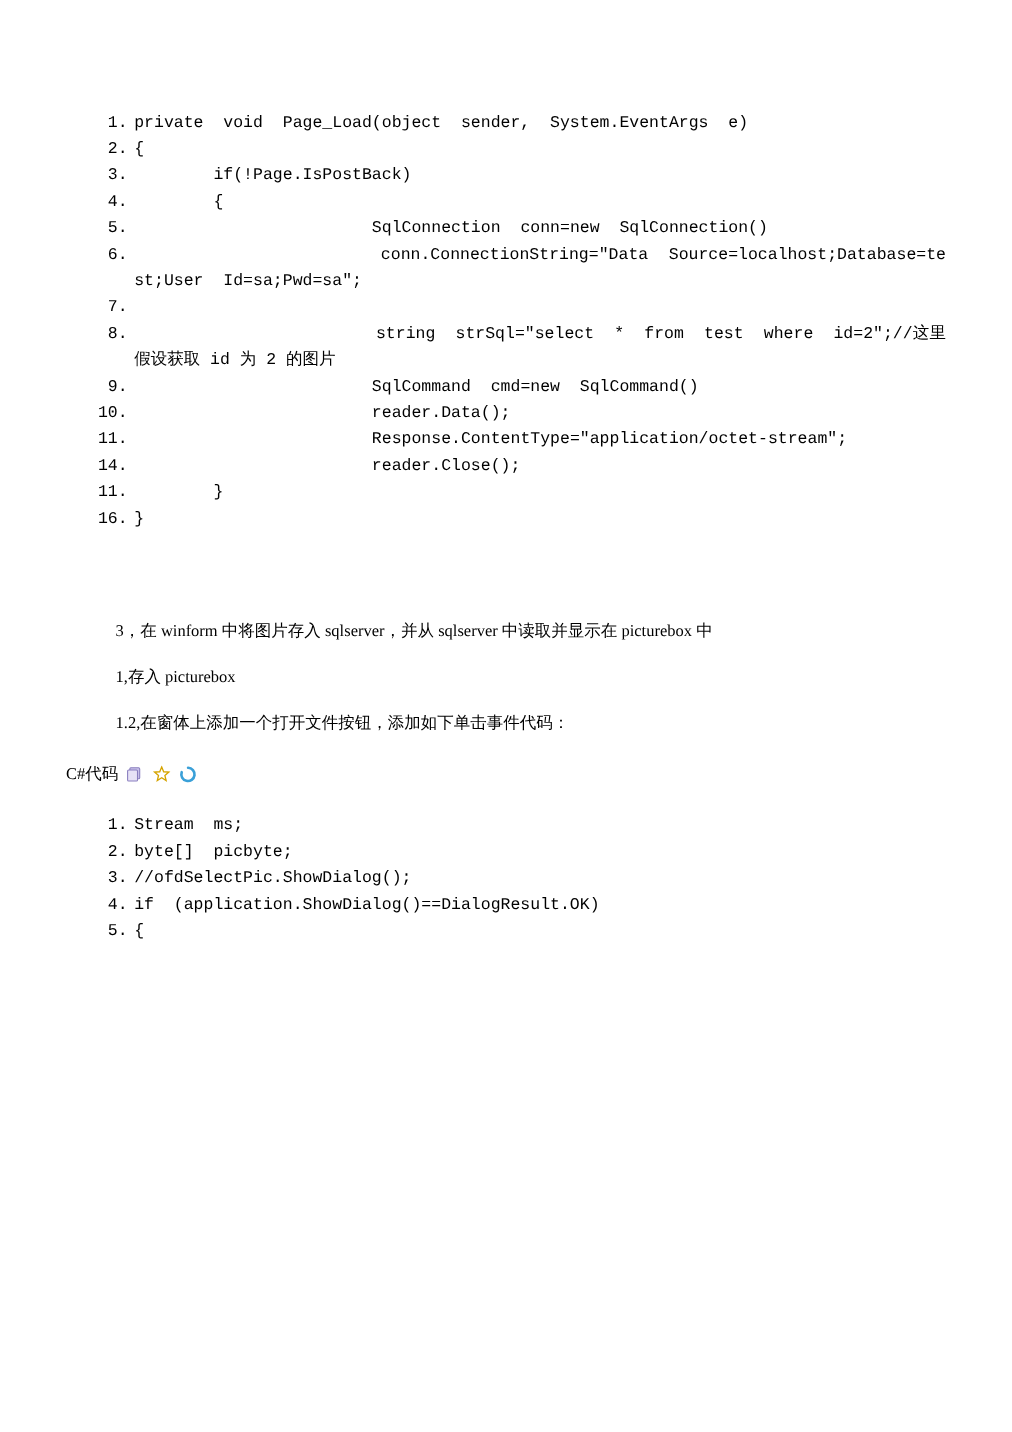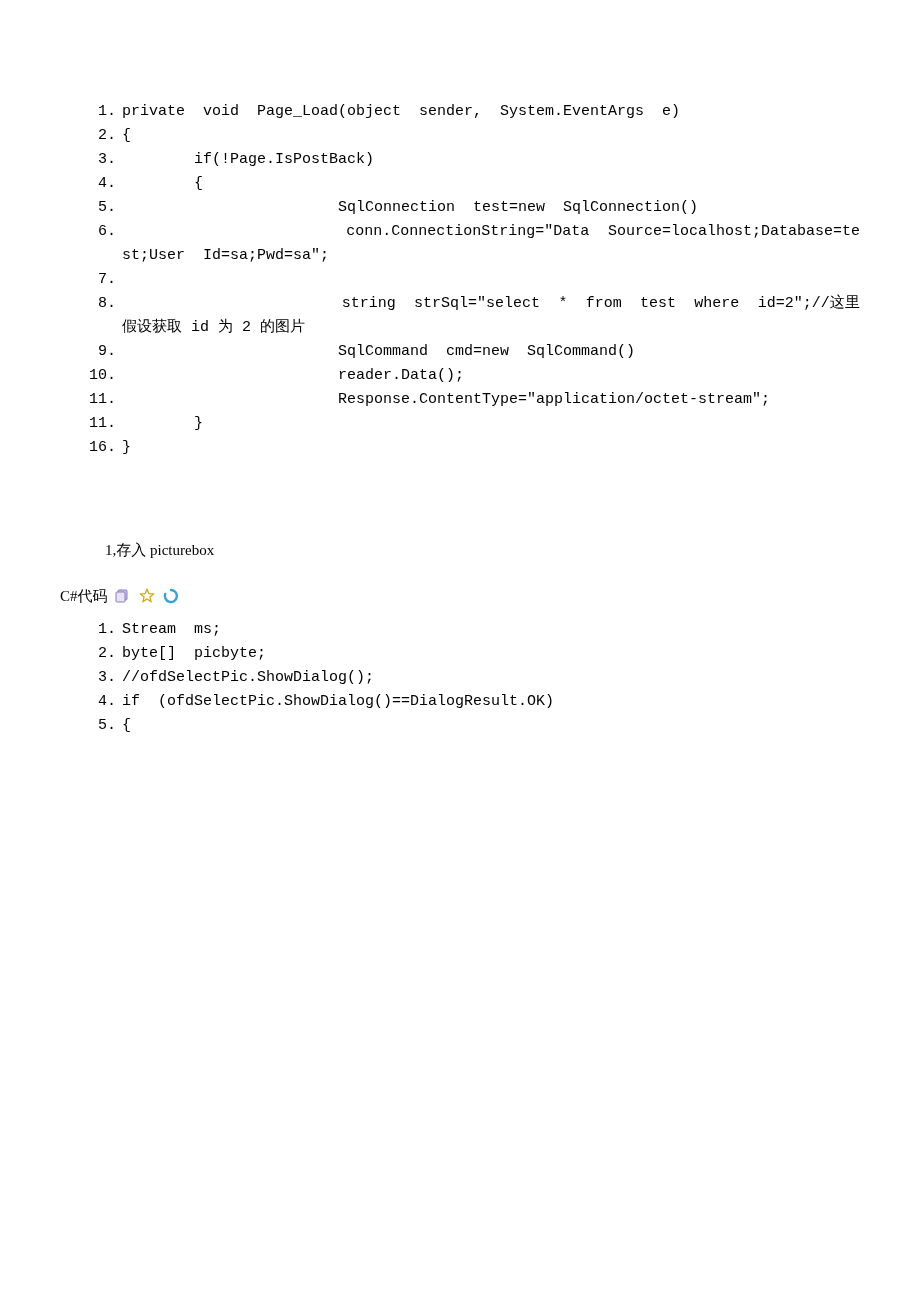--- a/index.html
+++ b/index.html
@@ -39,21 +39,21 @@
     text-justify: inter-ideograph;
   }
   .para {
     margin: 18px 0;
     text-indent: 3em;
     font-family: "SimSun", "宋体", serif;
   }
   .label-row {
     display: flex;
     align-items: center;
-    margin: 22px 0 10px 0;
+    margin: 22px 0 23px 0;
     font-family: "SimSun", "宋体", serif;
   }
   .icon {
     display: inline-flex;
     align-items: center;
     justify-content: center;
     width: 18px;
     height: 16px;
     margin-left: 6px;
   }
@@ -78,21 +78,21 @@
     <div class="code-line">
       <span class="line-num">3.</span>
       <span class="line-body">        if(!Page.IsPostBack)  </span>
     </div>
     <div class="code-line">
       <span class="line-num">4.</span>
       <span class="line-body">        {  </span>
     </div>
     <div class="code-line">
       <span class="line-num">5.</span>
-      <span class="line-body">                        SqlConnection  test=new  SqlConnection()  </span>
+      <span class="line-body">                        SqlConnection  conn=new  SqlConnection()  </span>
     </div>
     <div class="code-line">
       <span class="line-num">6.</span>
       <span class="line-body">                        conn.ConnectionString="Data  Source=localhost;Database=test;User  Id=sa;Pwd=sa";  </span>
     </div>
     <div class="code-line">
       <span class="line-num">7.</span>
       <span class="line-body">  </span>
     </div>
     <div class="code-line">
@@ -105,32 +105,38 @@
     </div>
     <div class="code-line">
       <span class="line-num">10.</span>
       <span class="line-body">                        reader.Data();  </span>
     </div>
     <div class="code-line">
       <span class="line-num">11.</span>
       <span class="line-body">                        Response.ContentType="application/octet-stream";  </span>
     </div>
     <div class="code-line">
+      <span class="line-num">14.</span>
+      <span class="line-body">                        reader.Close();  </span>
+    </div>
+    <div class="code-line">
       <span class="line-num">11.</span>
       <span class="line-body">        }  </span>
     </div>
     <div class="code-line">
       <span class="line-num">16.</span>
       <span class="line-body">}  </span>
     </div>
   </div>
 
   <div style="height: 30px;"></div>
 
+  <p class="para">3，在 winform 中将图片存入 sqlserver，并从 sqlserver 中读取并显示在 picturebox 中</p>
   <p class="para">1,存入 picturebox</p>
+  <p class="para">1.2,在窗体上添加一个打开文件按钮，添加如下单击事件代码：</p>
 
   <div class="label-row">
     <span>C#代码</span>
     <span class="icon">
       <svg width="16" height="14" viewBox="0 0 16 14">
         <rect x="3" y="1" width="9" height="10" rx="1" fill="#c9c1ea" stroke="#8a7fbf" stroke-width="1"></rect>
         <rect x="1" y="3" width="9" height="10" rx="1" fill="#e7e2f6" stroke="#8a7fbf" stroke-width="1"></rect>
       </svg>
     </span>
     <span class="icon">
@@ -153,21 +159,21 @@
     <div class="code-line">
       <span class="line-num">2.</span>
       <span class="line-body">byte[]  picbyte;  </span>
     </div>
     <div class="code-line">
       <span class="line-num">3.</span>
       <span class="line-body">//ofdSelectPic.ShowDialog();  </span>
     </div>
     <div class="code-line">
       <span class="line-num">4.</span>
-      <span class="line-body">if  (ofdSelectPic.ShowDialog()==DialogResult.OK)  </span>
+      <span class="line-body">if  (application.ShowDialog()==DialogResult.OK)  </span>
     </div>
     <div class="code-line">
       <span class="line-num">5.</span>
       <span class="line-body">{  </span>
     </div>
   </div>
 
 </div>
 
 </body></html>

